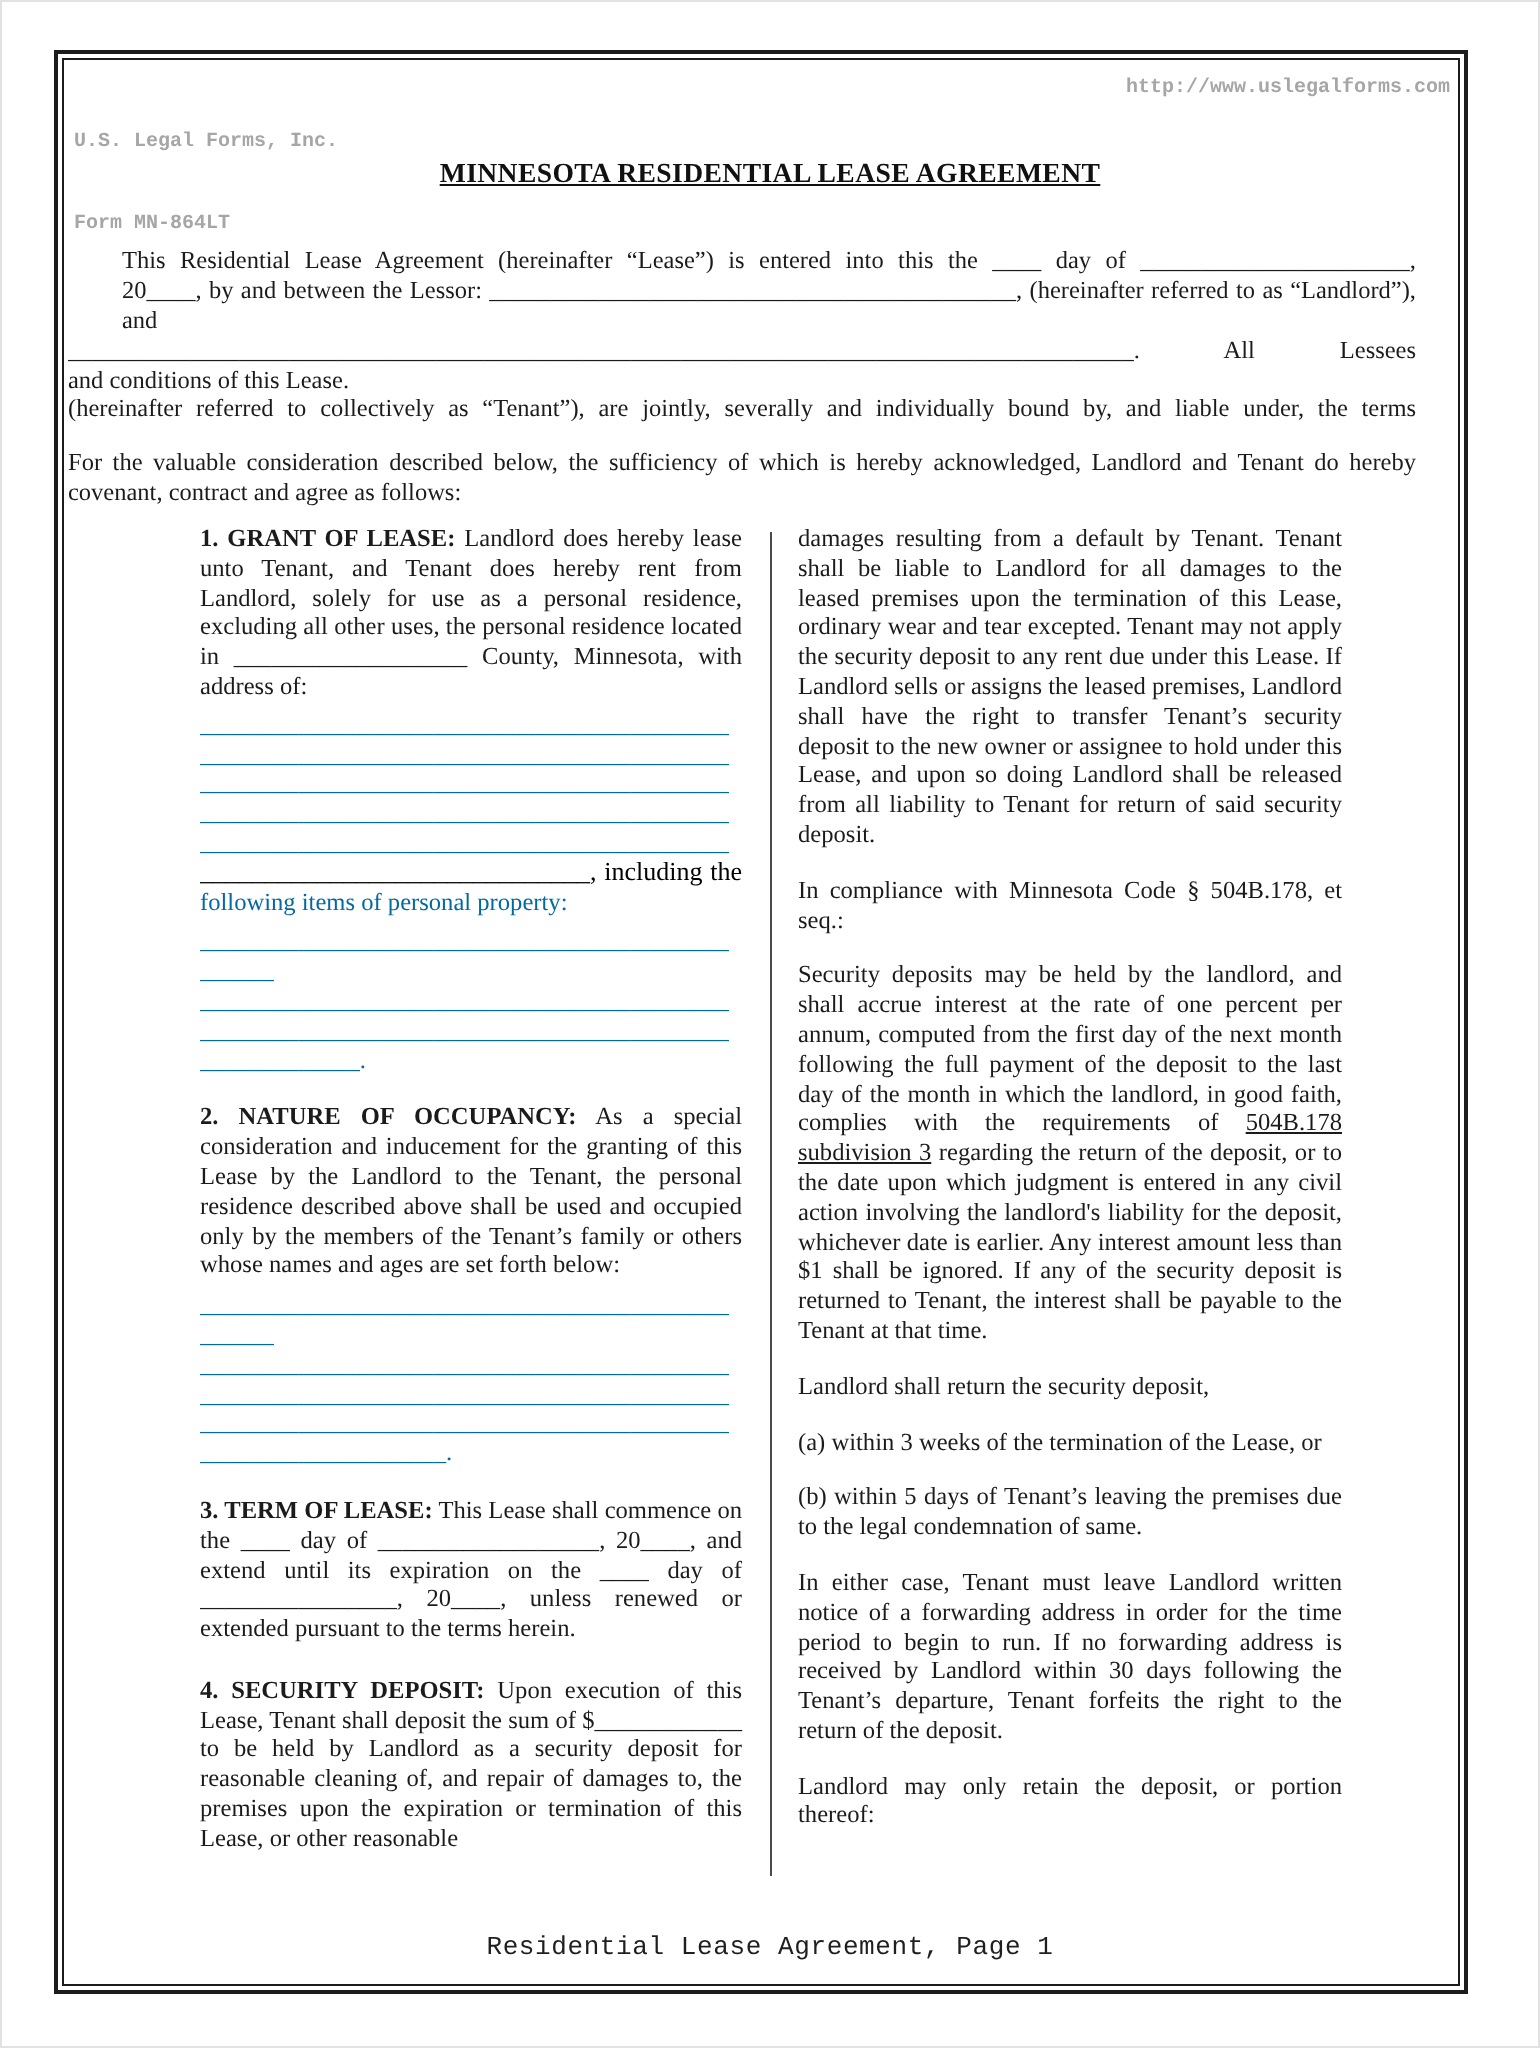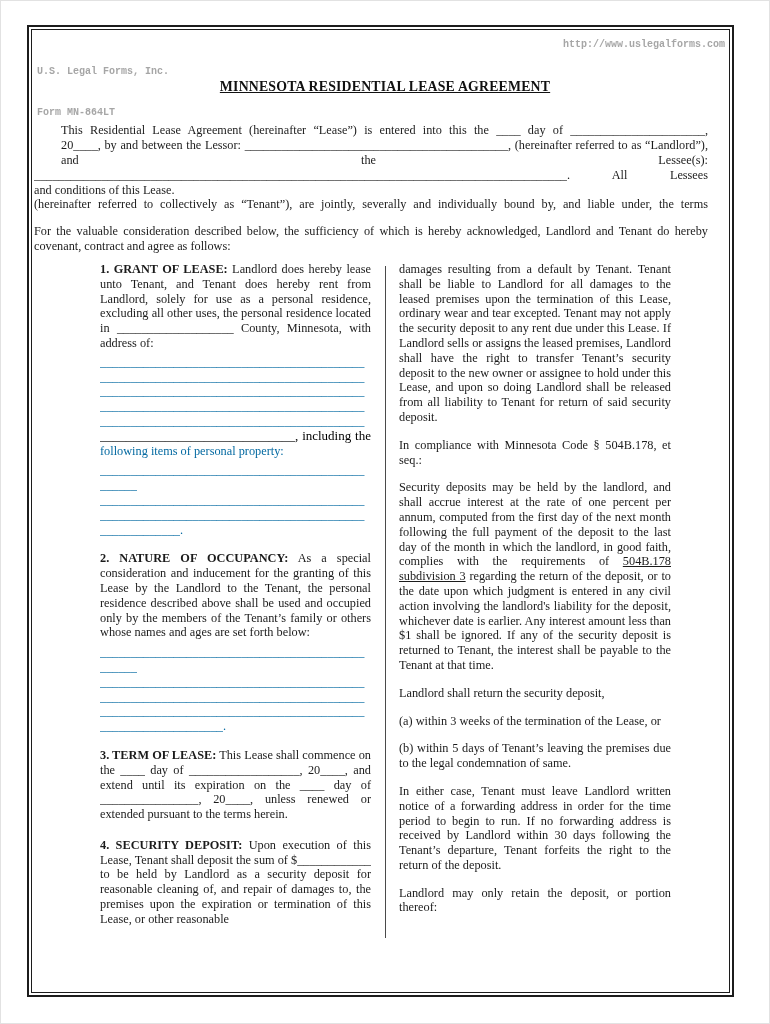--- a/index.html
+++ b/index.html
@@ -21,21 +21,21 @@
   .hdr-right{right:45px;top:38px;text-align:right;}
   .title{position:absolute;left:0;top:79px;width:100%;text-align:center;
          font-weight:bold;font-size:13.8px;letter-spacing:0.2px;
          text-decoration:underline;color:#111;}
   
   .intro{position:absolute;left:34px;top:123px;width:674px;
          font-size:12.25px;line-height:14.9px;color:#1b1b1b;}
   .iline{height:14.9px;overflow:hidden;white-space:nowrap;}
   .ind{padding-left:27px;}
   .jl{text-align:justify;text-align-last:justify;white-space:normal;}
-  .flexline{display:flex;justify-content:space-between;}
+  .flexline{display:flex;justify-content:space-between;flex-direction:column;}
   .consid{position:absolute;left:34px;top:224px;width:674px;
           font-size:12.25px;line-height:15px;text-align:justify;color:#1b1b1b;}
   
   .cols{position:absolute;left:100px;top:262px;width:578px;height:690px;
         display:flex;overflow:hidden;}
   .colL{width:271px;}
   .colR{width:272px;}
   .divider{width:1px;background:#4a4a4a;margin:4px 13px 14px 14px;}
   .cols p{margin:0;font-size:12.3px;line-height:14.8px;text-align:justify;color:#1b1b1b;}
   .cols .bold{font-weight:bold;}
@@ -122,14 +122,15 @@
       <p class="rp"><span>Security deposits may be held by the landlord, and shall accrue interest at the rate of one percent per annum, computed from the first day of the next month following the full payment of the deposit to the last day of the month in which the landlord, in good faith, complies with the requirements of </span><span class="u">504B.178 subdivision 3</span><span> regarding the return of the deposit, or to the date upon which judgment is entered in any civil action involving the landlord's liability for the deposit, whichever date is earlier. Any interest amount less than $1 shall be ignored. If any of the security deposit is returned to Tenant, the interest shall be payable to the Tenant at that time.</span></p>
       <p class="rp">Landlord shall return the security deposit,</p>
       <p class="rp">(a) within 3 weeks of the termination of the Lease, or</p>
       <p class="rp">(b) within 5 days of Tenant’s leaving the premises due to the legal condemnation of same.</p>
       <p class="rp">In either case, Tenant must leave Landlord written notice of a forwarding address in order for the time period to begin to run.  If no forwarding address is received by Landlord within 30 days following the Tenant’s departure, Tenant forfeits the right to the return of the deposit.</p>
       <p class="rp">Landlord may only retain the deposit, or portion thereof:</p>
     </div>
 
   </div>
 
+  <div class="footer">Residential Lease Agreement, Page 1</div>
 
 </div>
 
 </body></html>

